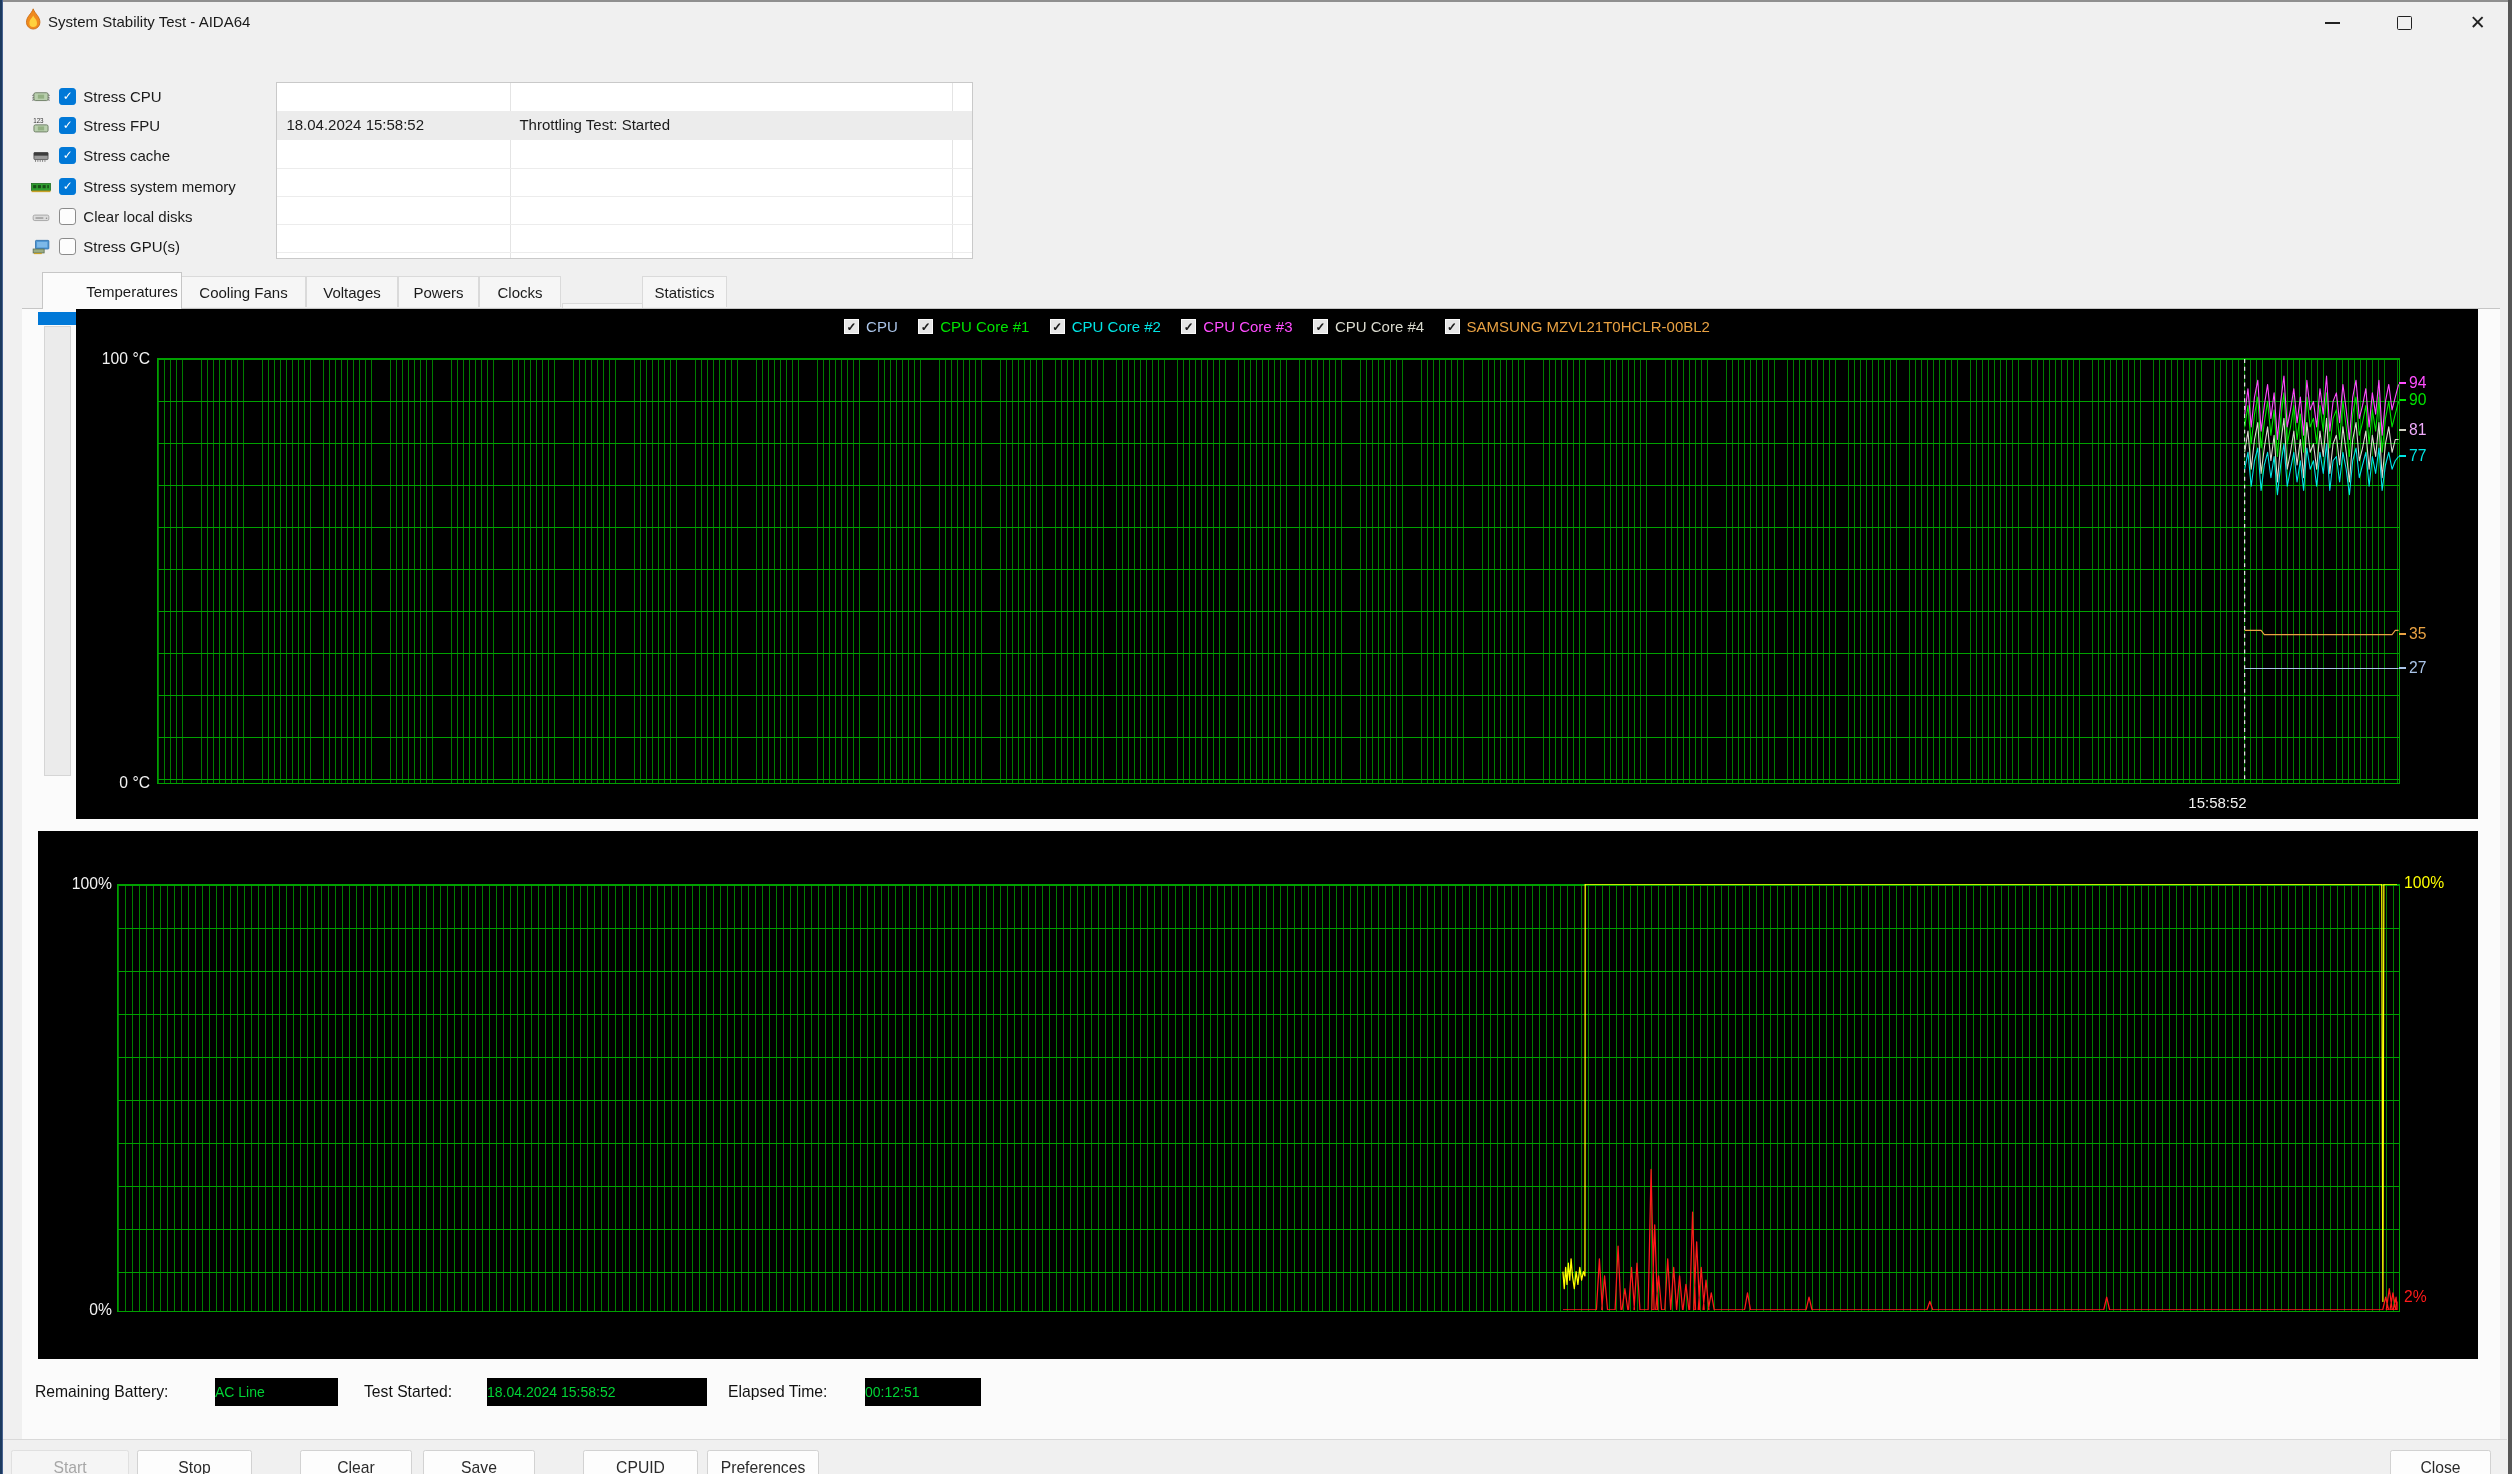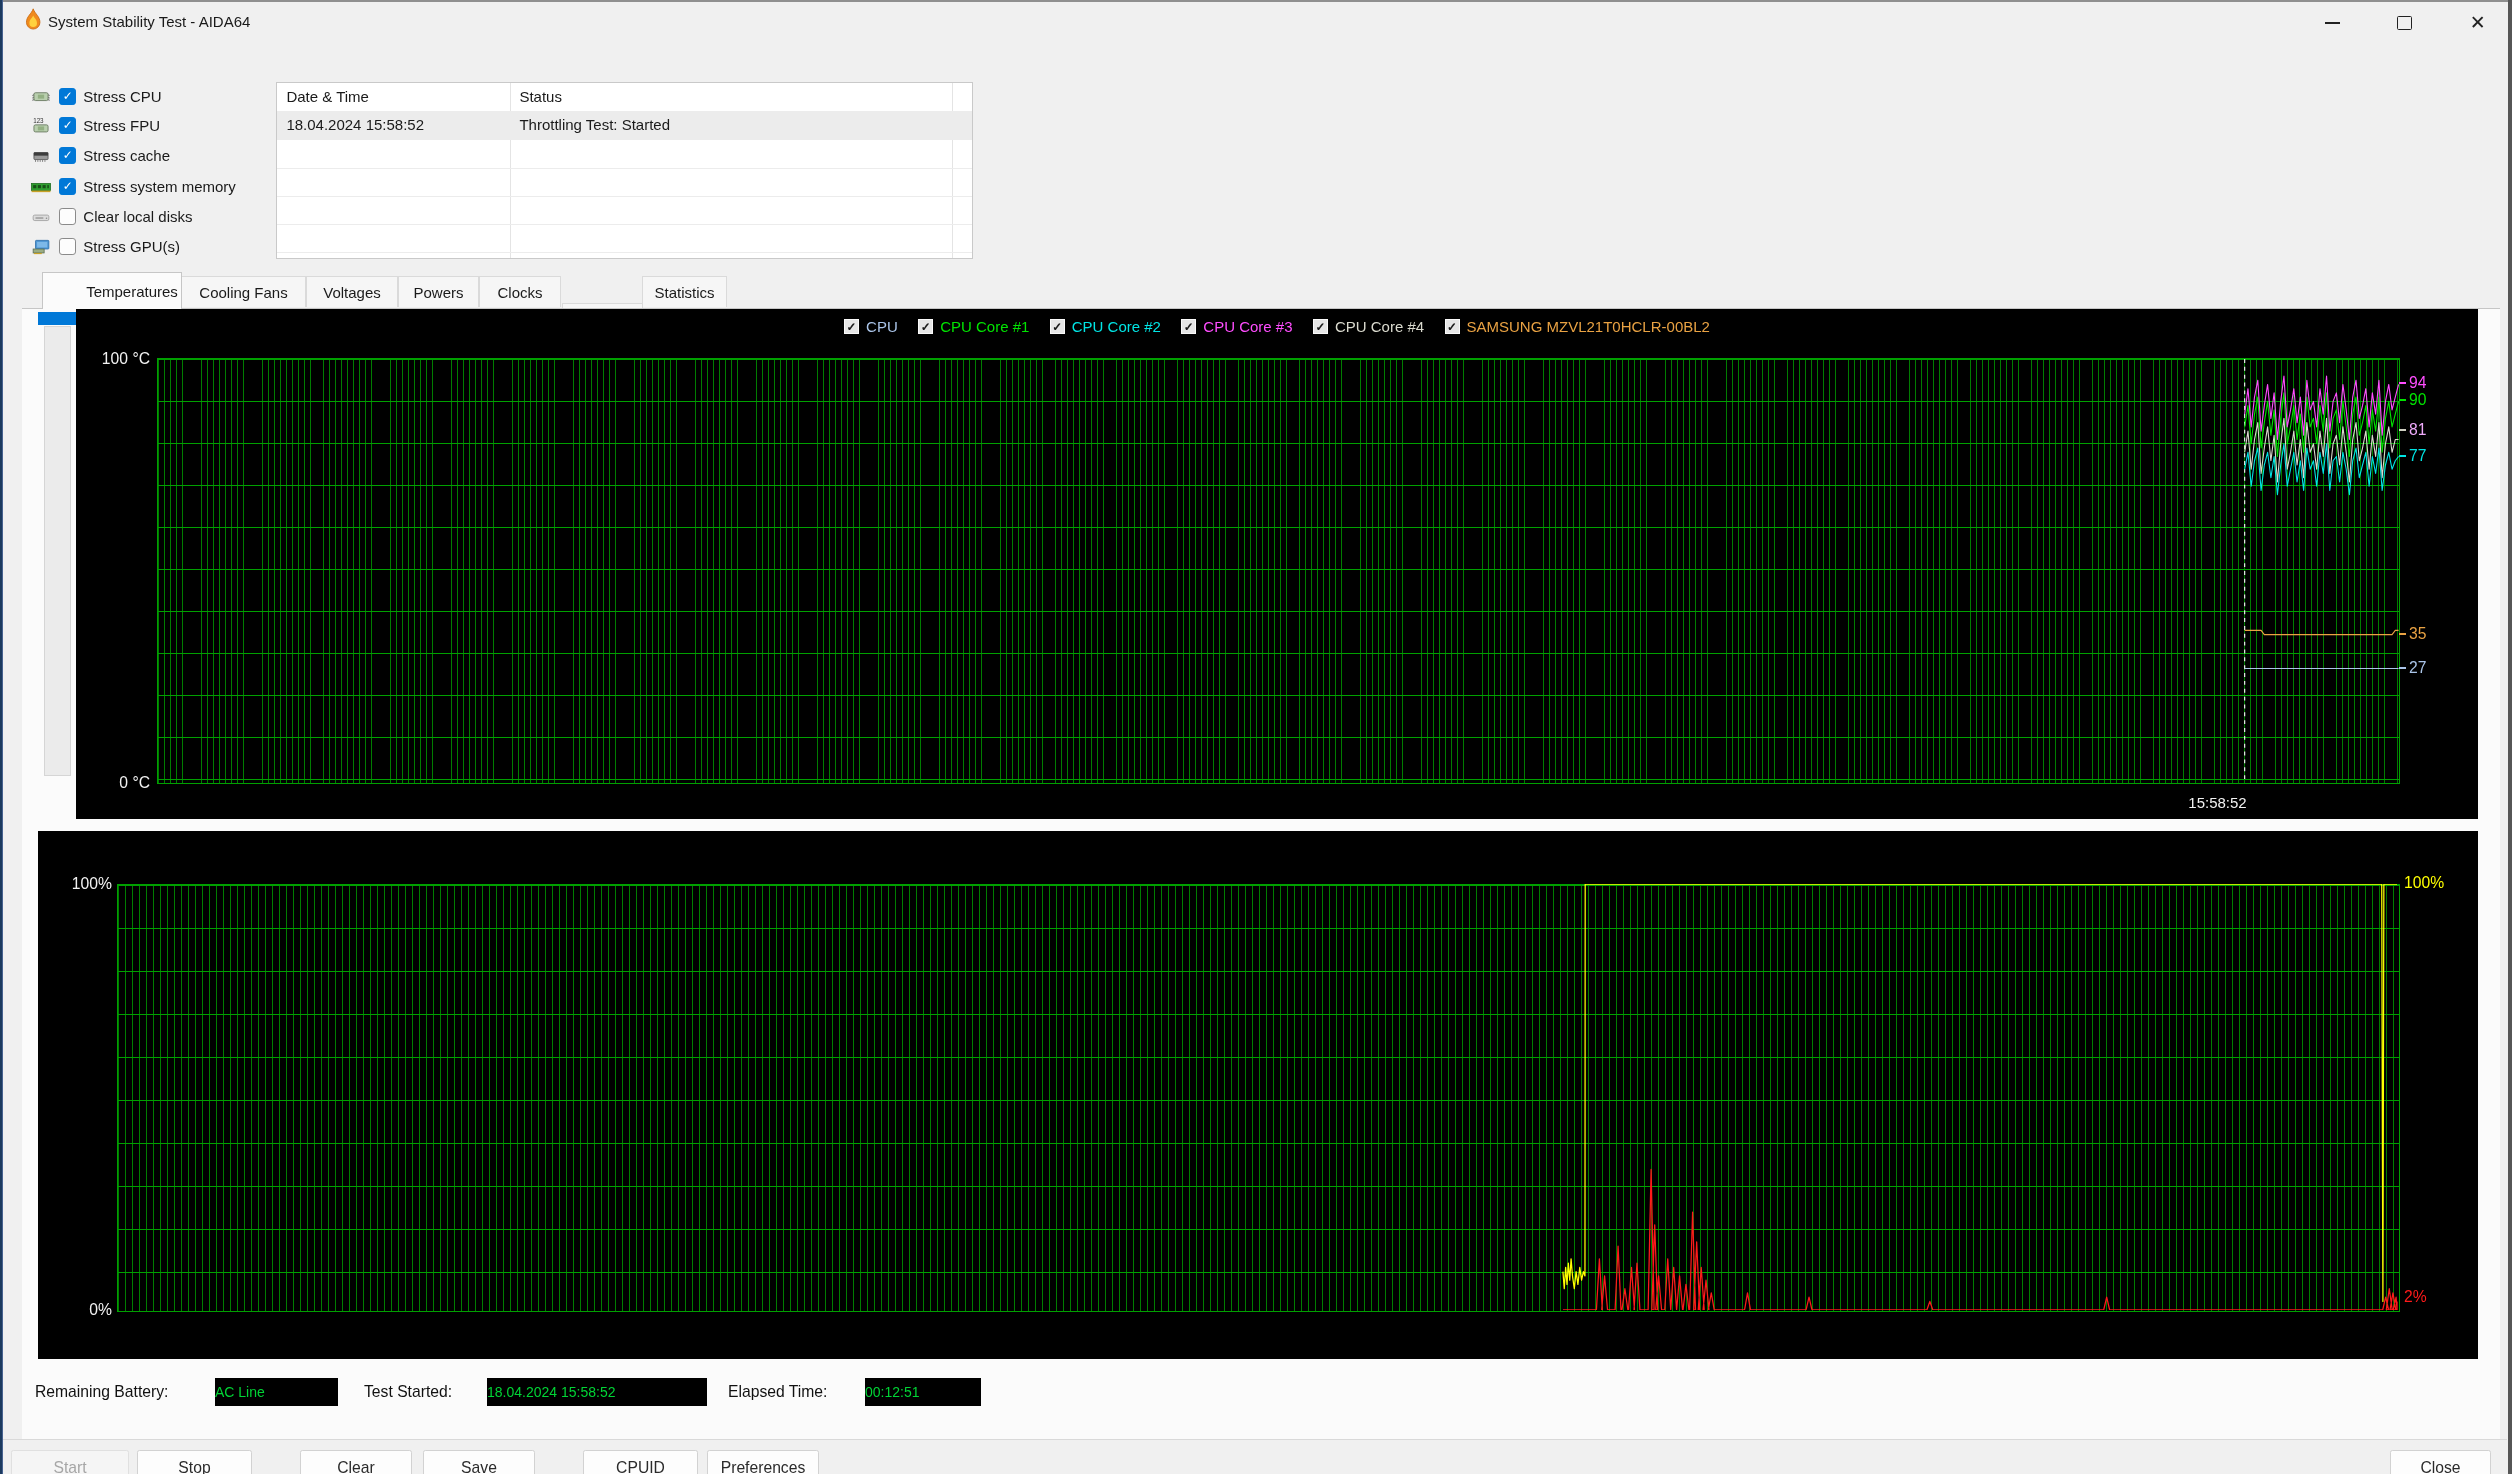--- a/index.html
+++ b/index.html
@@ -184,24 +184,20 @@
         <rect x="9" y="5" width="13" height="7" fill="#7db8e8"></rect>
         <rect x="4" y="14" width="14" height="5" fill="#9aad84" stroke="#5a6b52"></rect>
         <rect x="5" y="19" width="10" height="1.5" fill="#c9a227"></rect>
       </svg>
   </span>
   <div class="checkbox">✓</div>
   <span class="stress-label">Stress GPU(s)</span>
 </div>
 
 <div class="abs log-table">
-  <div class="log-header">
-    <span class="log-cell" style="left:0;">Date &amp; Time</span>
-    <span class="log-cell" style="left:233px;">Status</span>
-  </div>
   <div class="log-col-div1"></div>
   <div class="log-col-div2"></div>
   <div class="log-row sel" style="top:28px;">
     <span class="log-cell" style="left:0;">18.04.2024 15:58:52</span>
     <span class="log-cell" style="left:233px;">Throttling Test: Started</span>
   </div>
   <div class="log-row" style="top:57px;"></div>
   <div class="log-row" style="top:85px;"></div>
   <div class="log-row" style="top:113px;"></div>
   <div class="log-row" style="top:141px;"></div>

